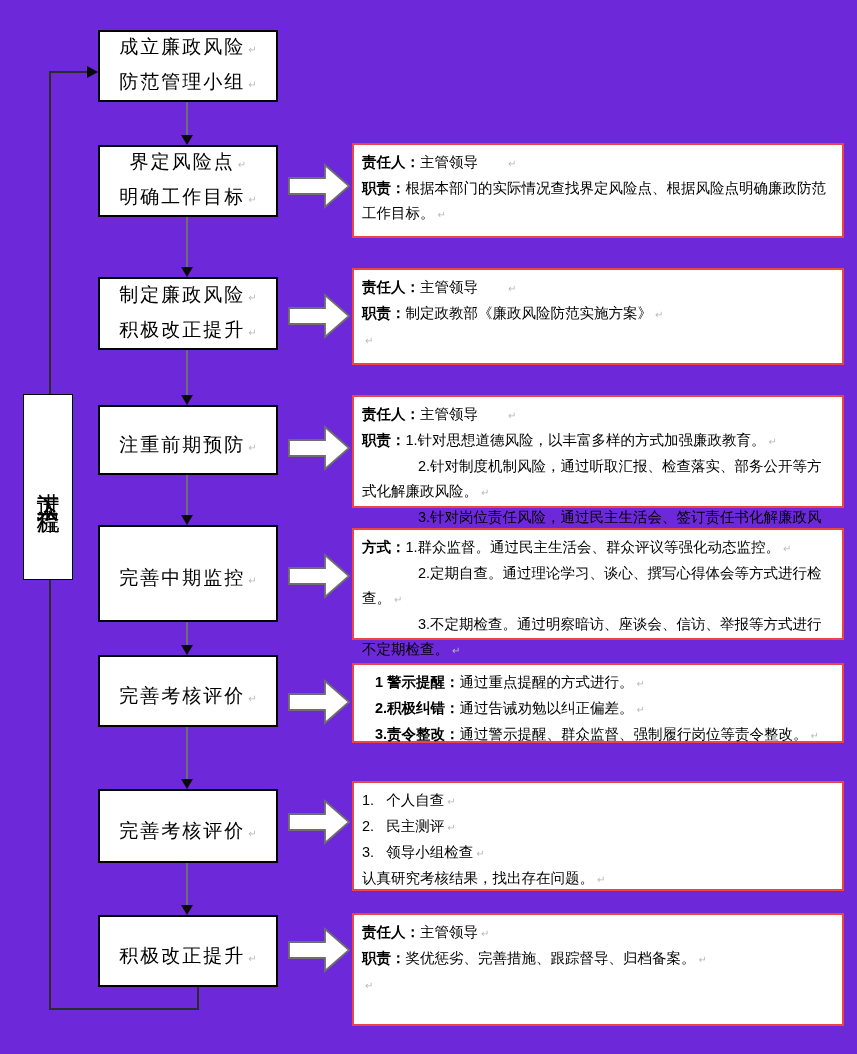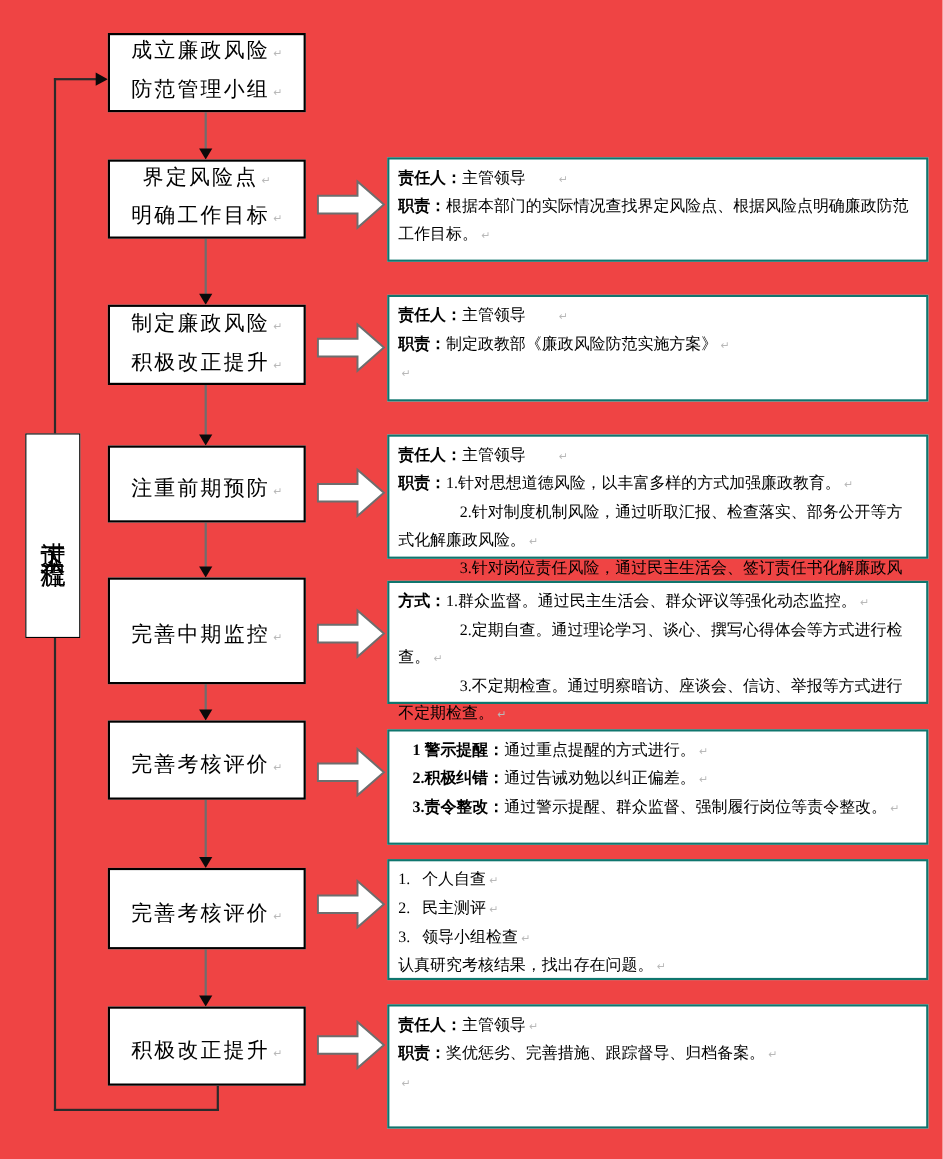--- a/index.html
+++ b/index.html
@@ -1,18 +1,18 @@
 <!DOCTYPE html>
 <html><head>
 <meta charset="utf-8">
 <style>
   html,body{margin:0;padding:0;background:#fff;}
   .canvas{
-    position:relative;width:857px;height:1054px;background:#ef4444;
-    font-family:Liberation Serif, serif;color:#000;overflow:hidden;
+    position:relative;width:857px;height:1054px;background:#6d28d9;
+    font-family:Liberation Sans, sans-serif;color:#000;overflow:hidden;
   }
   
   .vline,.hline{position:absolute;background:#2b2b2b;z-index:1;}
   .vline{width:2px;}
   .hline{height:2px;}
   .conn{position:absolute;width:2px;background:#6e6e6e;z-index:1;}
   .ah-down{position:absolute;width:0;height:0;z-index:1;
     border-left:6px solid transparent;border-right:6px solid transparent;
     border-top:10px solid #0a0a0a;}
   .ah-right{position:absolute;width:0;height:0;z-index:1;
@@ -22,21 +22,21 @@
   .step{
     position:absolute;left:98px;width:180px;background:#fff;z-index:2;
     border:2.5px solid #000;box-sizing:border-box;
     display:flex;flex-direction:column;align-items:center;
     font-size:19px;letter-spacing:2px;line-height:32px;text-align:center;
   }
   .step.center{justify-content:center;}
   .step.topline{justify-content:center;padding-top:12px;}
   .detail{
     position:absolute;left:352px;width:492px;background:#fff;z-index:2;
-    border:2px solid #0f766e;box-sizing:border-box;
+    border:2px solid #ef4444;box-sizing:border-box;
     padding:5px 8px;font-size:14.5px;line-height:25px;
   }
   .dline{margin:0;white-space:pre-wrap;}
   .dline.ind{text-indent:56px;}
   .dline b{font-weight:bold;}
   .vbox{
     position:absolute;left:23px;top:394px;width:50px;height:186px;background:#fff;
     border:1.5px solid #000;box-sizing:border-box;z-index:2;
     display:flex;align-items:center;justify-content:center;
   }
@@ -147,21 +147,21 @@
     <p class="dline ind"><span>2.针对制度机制风险，通过听取汇报、检查落实、部务公开等方式化解廉政风险。</span><span class="pm"></span></p>
     <p class="dline ind"><span>3.针对岗位责任风险，通过民主生活会、签订责任书化解廉政风险。</span><span class="pm"></span></p>
   </div>
 
   <div class="detail" style="top:528px;height:112px;">
     <p class="dline"><b>方式：</b><span>1.群众监督。通过民主生活会、群众评议等强化动态监控。</span><span class="pm"></span></p>
     <p class="dline ind"><span>2.定期自查。通过理论学习、谈心、撰写心得体会等方式进行检查。</span><span class="pm"></span></p>
     <p class="dline ind"><span>3.不定期检查。通过明察暗访、座谈会、信访、举报等方式进行不定期检查。</span><span class="pm"></span></p>
   </div>
 
-  <div class="detail" style="top:663px;height:105px;padding-left:21px;">
+  <div class="detail" style="top:663px;height:80px;padding-left:21px;">
     <p class="dline"><b>1 警示提醒：</b><span>通过重点提醒的方式进行。</span><span class="pm"></span></p>
     <p class="dline"><b>2.积极纠错：</b><span>通过告诫劝勉以纠正偏差。</span><span class="pm"></span></p>
     <p class="dline"><b>3.责令整改：</b><span>通过警示提醒、群众监督、强制履行岗位等责令整改。</span><span class="pm"></span></p>
   </div>
 
   <div class="detail" style="top:781px;height:110px;">
     <p class="dline"><span>1.   个人自查</span><span class="pm"></span></p>
     <p class="dline"><span>2.   民主测评</span><span class="pm"></span></p>
     <p class="dline"><span>3.   领导小组检查</span><span class="pm"></span></p>
     <p class="dline"><span>认真研究考核结果，找出存在问题。</span><span class="pm"></span></p>

